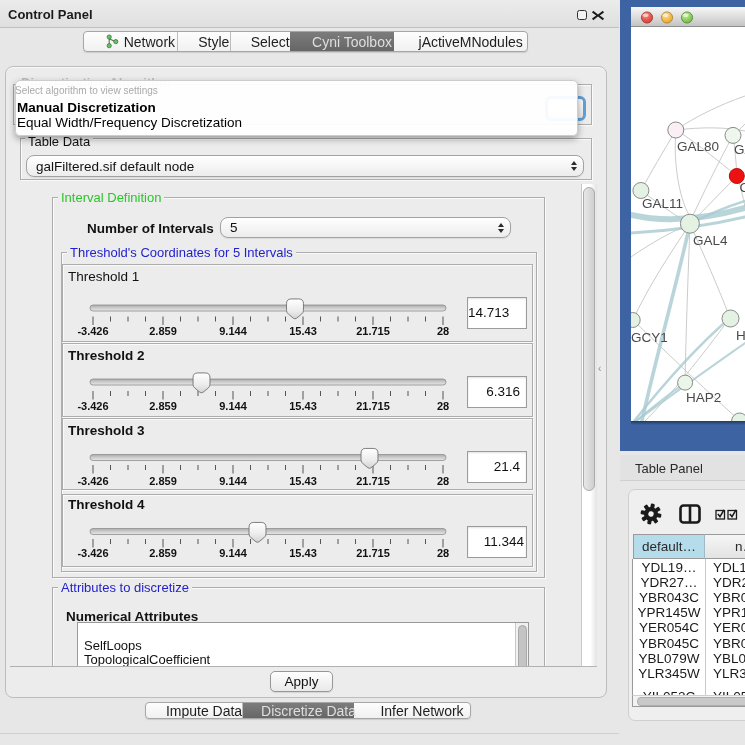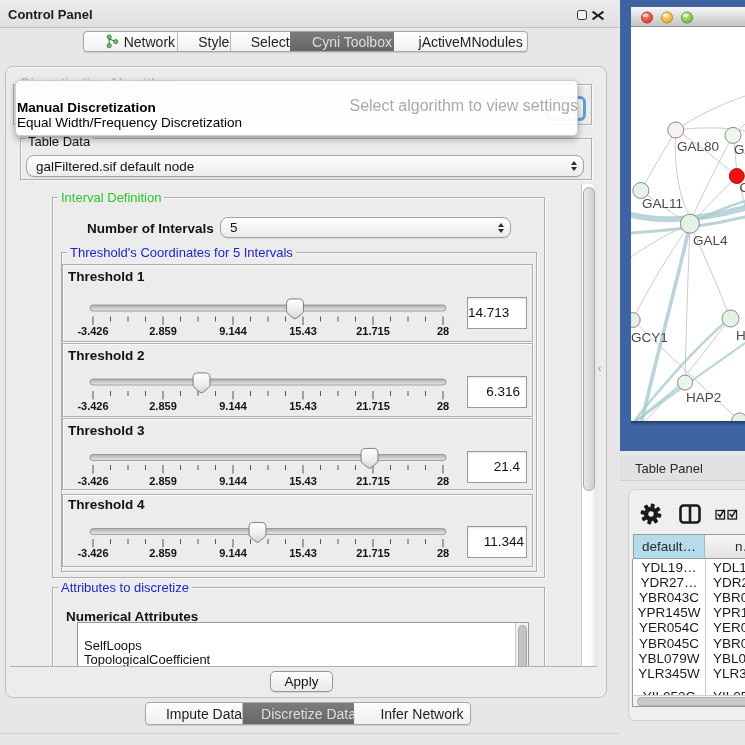--- a/index.html
+++ b/index.html
@@ -95,21 +95,21 @@
 <div class="combo" style="left:210px;top:34px;width:291px;height:21px;">
  <div class="ctext">5</div>
       <div class="spin">
         <div class="up"></div>
         <div class="dn"></div>
       </div>
     </div>
 <div class="abs etch" style="left:51px;top:69px;width:476px;height:320px;"></div>
 <div class="gtitle" style="left:57px;top:63px;color:#2222cc;text-align:right;">Threshold's Coordinates for 5 Intervals</div>
 <div class="abs etch" style="left:52px;top:80.5px;width:471px;height:78px;"></div>
-<div class="abs" style="left:58px;top:85.5px;font-size:13.5px;font-weight:bold;color:#111;">Threshold 1</div>
+<div class="abs" style="left:58px;top:85.5px;font-size:13.5px;font-weight:normal;color:#111;">Threshold 1</div>
 <svg class="abs" style="left:52px;top:80.5px" width="471" height="78" viewBox="0 0 471 78">
 <rect x="28" y="41" width="356" height="6" rx="3" fill="url(#trackg)" stroke="#8e8e8e" stroke-width="0.8"></rect>
 <line x1="31.0" y1="52.5" x2="31.0" y2="61.0" stroke="#555" stroke-width="1"></line>
       <line x1="48.5" y1="52.5" x2="48.5" y2="57.5" stroke="#555" stroke-width="1"></line>
       <line x1="66.0" y1="52.5" x2="66.0" y2="57.5" stroke="#555" stroke-width="1"></line>
       <line x1="83.5" y1="52.5" x2="83.5" y2="57.5" stroke="#555" stroke-width="1"></line>
       <line x1="101.0" y1="52.5" x2="101.0" y2="61.0" stroke="#555" stroke-width="1"></line>
       <line x1="118.5" y1="52.5" x2="118.5" y2="57.5" stroke="#555" stroke-width="1"></line>
       <line x1="136.0" y1="52.5" x2="136.0" y2="57.5" stroke="#555" stroke-width="1"></line>
       <line x1="153.5" y1="52.5" x2="153.5" y2="57.5" stroke="#555" stroke-width="1"></line>
@@ -248,21 +248,21 @@
 </div>
 
 <div class="abs" style="left:581px;top:184px;width:16px;height:483px;background:linear-gradient(90deg,#ffffff,#ffffff 55%,#e3e3e3);border-left:1px solid #c8c8c8;border-bottom:1px solid #b5b5b5;"></div>
 <div class="abs" style="left:583px;top:187px;width:11.5px;height:304px;background:linear-gradient(90deg,#e8e8e8,#cfcfcf);border:1px solid #ababab;border-radius:6px;"></div>
 <div class="abs" style="left:10px;top:666px;width:571px;height:1px;background:#b0b0b0;"></div>
 
 <div class="abs" style="left:598px;top:363px;font-size:10px;color:#8a8a8a;">‹</div>
 
 <div class="abs" style="left:270px;top:671px;width:63px;height:21px;border:1px solid #979797;border-radius:5px;background:linear-gradient(#fefefe,#e9e9e9);box-shadow:0 1px 1px rgba(0,0,0,.1);font-size:13.5px;color:#111;display:flex;align-items:center;justify-content:center;">Apply</div>
 
-<div class="abs" style="left:145px;top:702px;width:326px;height:23px;border:1px solid #a6a6a6;border-radius:4px;background:linear-gradient(#fdfdfd,#f0f0f0);box-shadow:0 1px 1px rgba(0,0,0,.12);display:flex;overflow:hidden;">
+<div class="abs" style="left:145px;top:702px;width:326px;height:17px;border:1px solid #a6a6a6;border-radius:4px;background:linear-gradient(#fdfdfd,#f0f0f0);box-shadow:0 1px 1px rgba(0,0,0,.12);display:flex;overflow:hidden;">
  <div class="tseg" style="width:97px;border-right:1px solid #bdbdbd;">Impute Data</div>
  <div class="tseg" style="width:111px;background:linear-gradient(#7c7c7c,#666666);color:#dedede;">Discretize Data</div>
  <div class="tseg" style="width:116px;">Infer Network</div>
 </div>
 <div class="abs" style="left:0;top:733px;width:619px;height:1px;background:#cfcfcf;"></div>
 
 <div class="abs" style="left:620px;top:0;width:125px;height:451px;background:#3d63a3;"></div>
 <div class="abs" style="left:631px;top:7px;width:114px;height:20px;background:linear-gradient(#f7f7f7,#d9d9d9 60%,#c3c3c3);border-bottom:1px solid #909090;"></div>
 <svg class="abs" style="left:631px;top:7px" width="114" height="20" viewBox="0 0 114 20">
 <circle cx="16" cy="10.5" r="5.6" fill="url(#redb)" stroke="#9d3530" stroke-width="0.8"></circle>
@@ -370,15 +370,15 @@
     <div class="abs" style="left:80px;top:91.7px;width:60px;height:15.2px;font-size:13.5px;color:#1a1a1a;line-height:15.2px;">YBL079W</div>
     <div class="abs" style="left:0;top:106.9px;width:72px;height:15.2px;font-size:13.5px;color:#1a1a1a;text-align:center;line-height:15.2px;">YLR345W</div>
     <div class="abs" style="left:80px;top:106.9px;width:60px;height:15.2px;font-size:13.5px;color:#1a1a1a;line-height:15.2px;">YLR345W</div>
     <div class="abs" style="left:0;top:129.5px;width:72px;height:15.2px;font-size:13.5px;color:#1a1a1a;text-align:center;line-height:15.2px;">YIL052C</div>
     <div class="abs" style="left:80px;top:129.5px;width:60px;height:15.2px;font-size:13.5px;color:#1a1a1a;line-height:15.2px;">YIL052C</div>
 </div>
 <div class="abs" style="left:632px;top:695px;width:113px;height:12px;background:#f2f2f2;border-top:1px solid #cfcfcf;border-left:1px solid #9a9a9a;border-bottom:1px solid #9a9a9a;"></div>
 <div class="abs" style="left:637px;top:696.5px;width:108px;height:9px;background:#c9c9c9;border:1px solid #aeaeae;border-radius:5px 0 0 5px;border-right:none;"></div>
 
 <div class="abs" style="left:15px;top:80px;width:563px;height:56px;background:rgba(255,255,255,0.94);border:1px solid #cdcdcd;border-radius:5px;box-shadow:0 3px 7px rgba(0,0,0,0.35);"></div>
-<div class="abs" style="left:15px;top:85px;width:563px;text-align:right;font-size:16px;color:#aaaaaa;margin-top:12px;">Select algorithm to view settings</div>
+<div class="abs" style="left:15px;top:85px;width:563px;text-align:left;font-size:10px;color:#aaaaaa;">Select algorithm to view settings</div>
 <div class="abs" style="left:17px;top:100px;font-size:13.5px;font-weight:bold;color:#000;">Manual Discretization</div>
 <div class="abs" style="left:17px;top:115px;font-size:13.5px;color:#000;">Equal Width/Frequency Discretization</div>
 
 </body></html>

